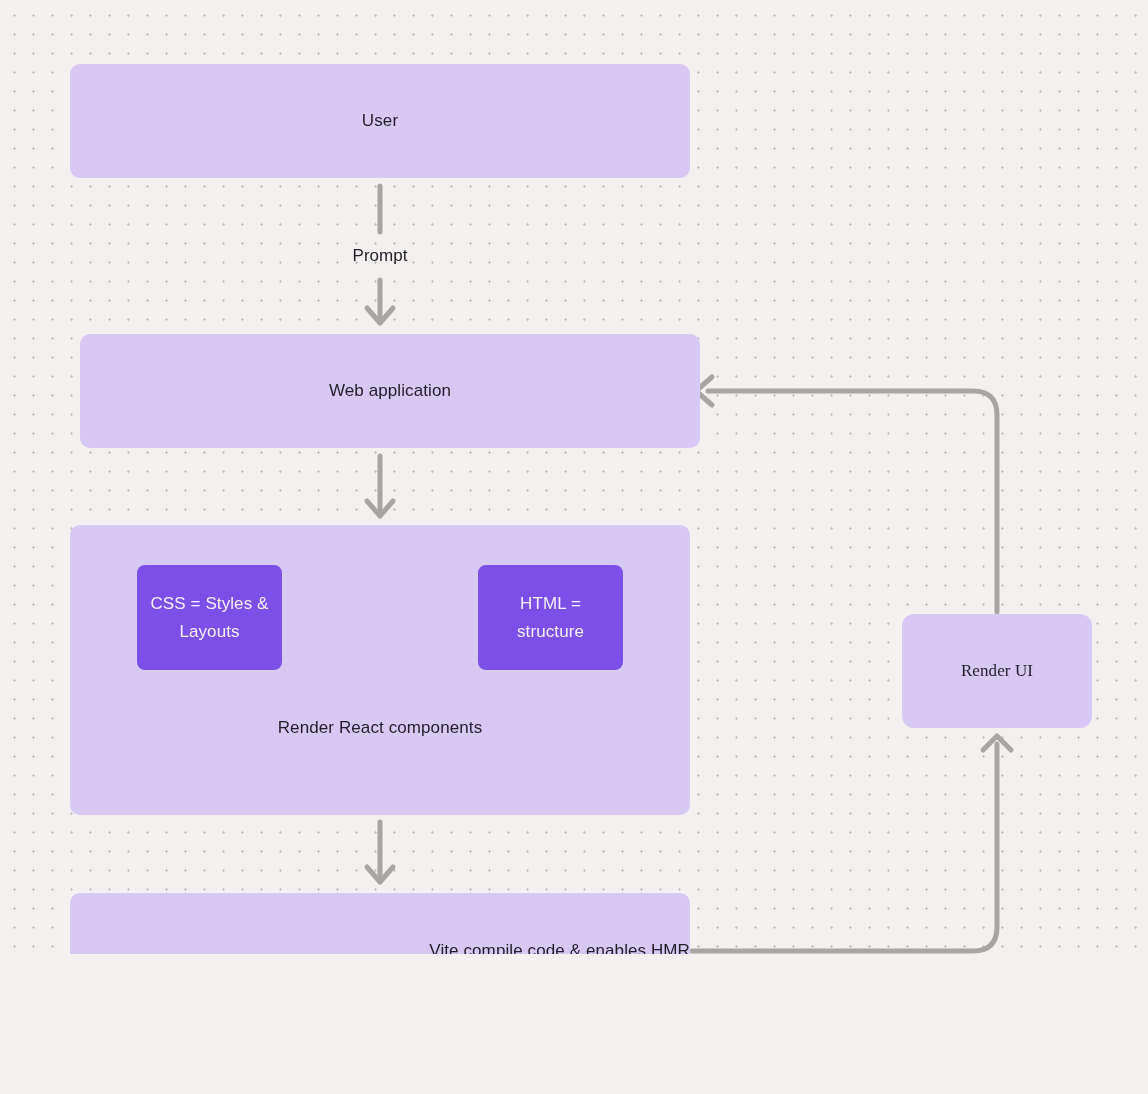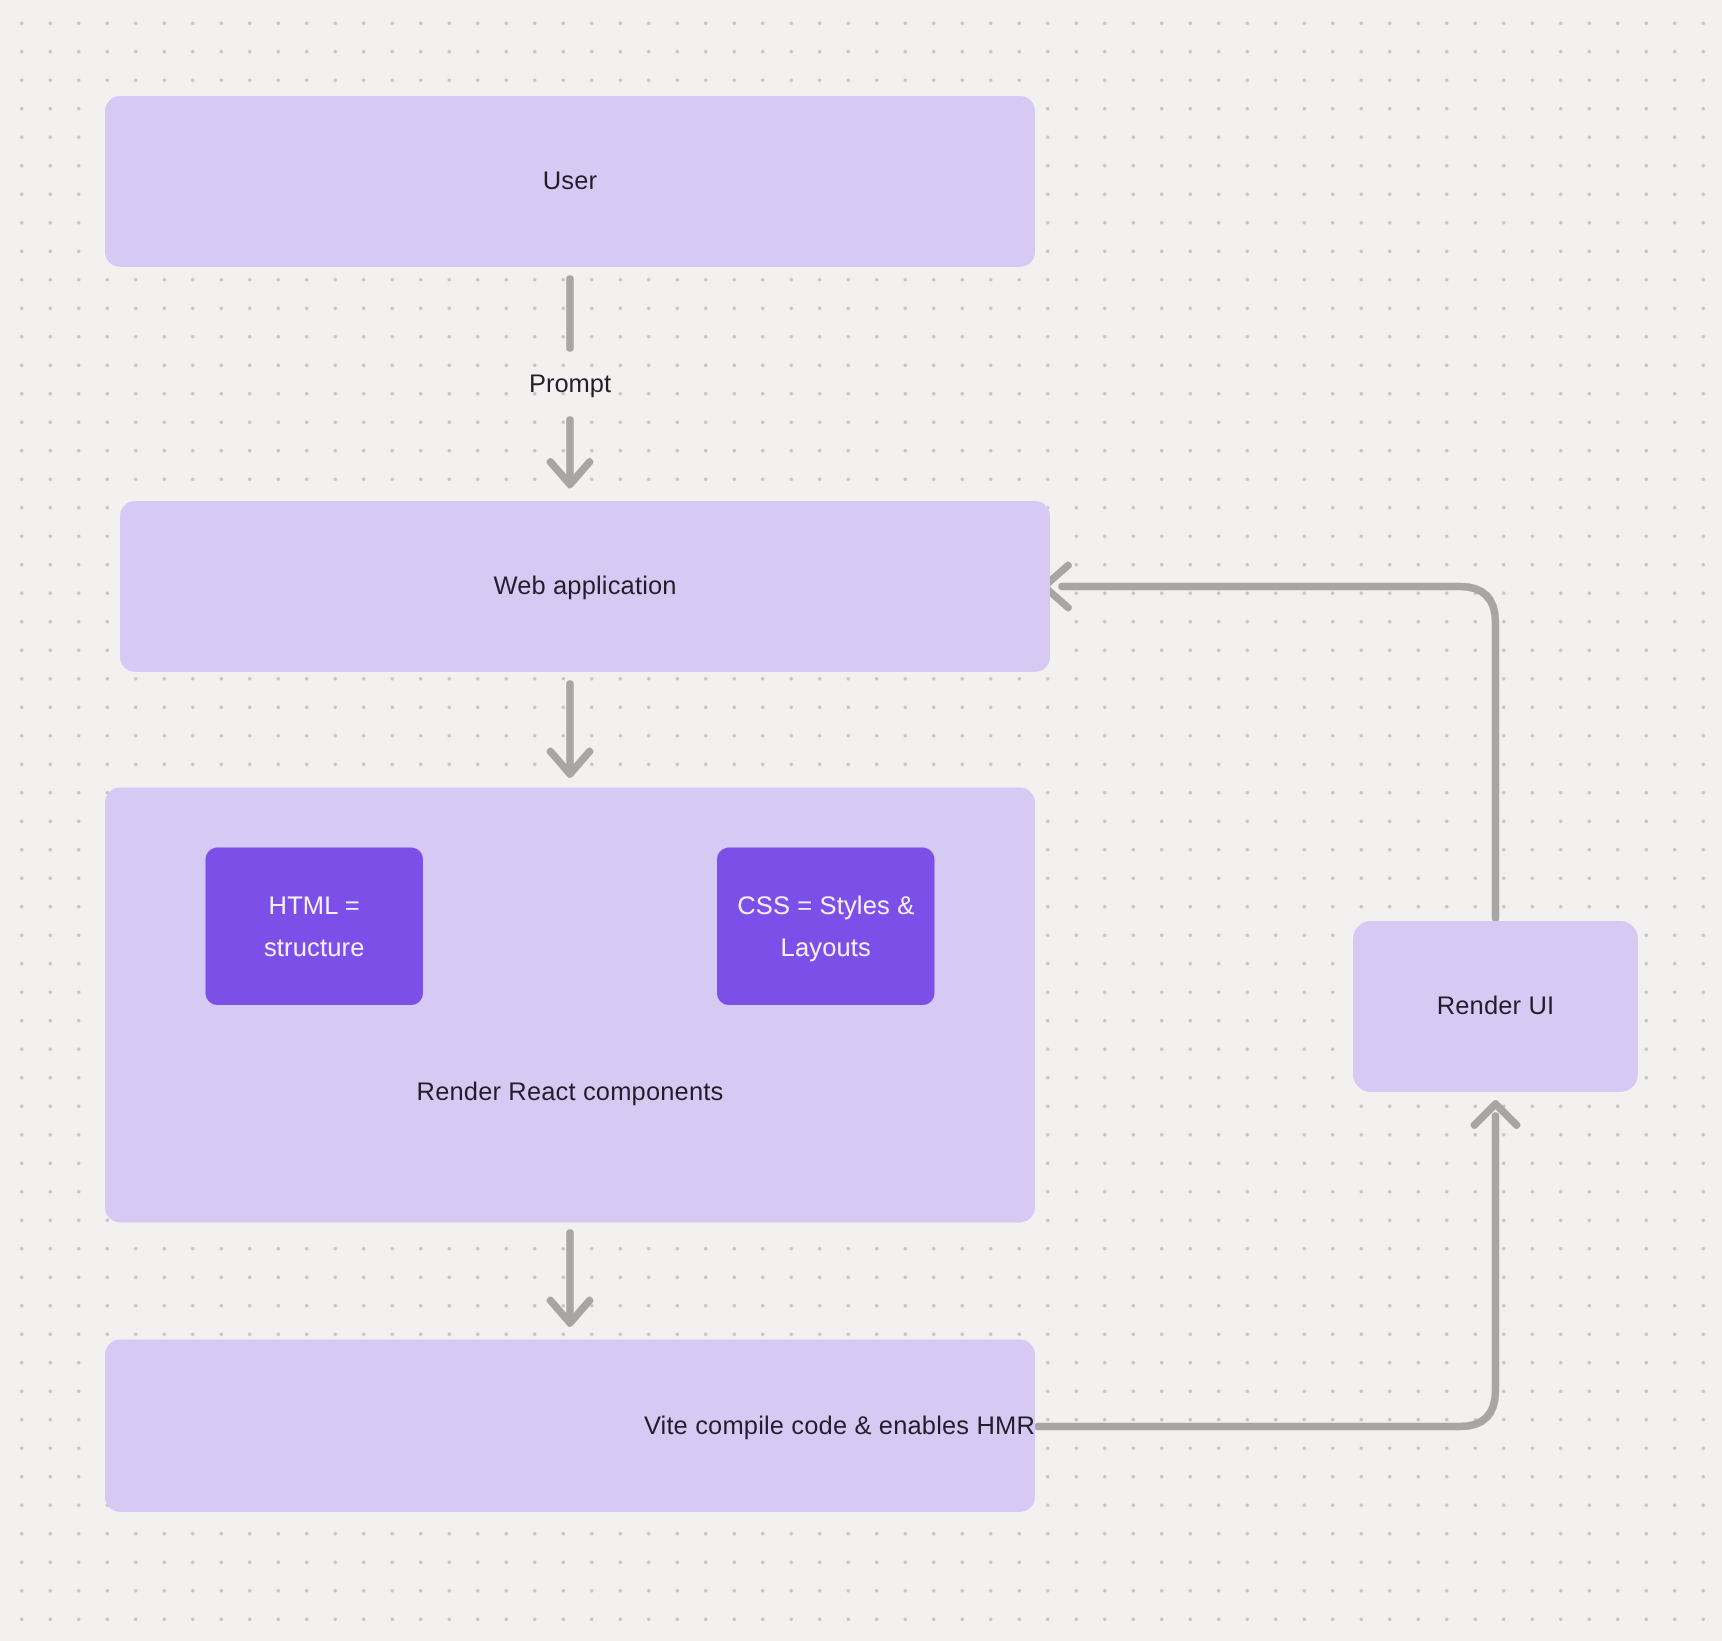--- a/index.html
+++ b/index.html
@@ -3,21 +3,21 @@
 <meta charset="utf-8">
 <style>
   html, body { margin: 0; padding: 0; }
   body {
     font-family: "Liberation Sans", "DejaVu Sans", sans-serif;
     background: #f2f1f0;
   }
   #canvas {
     position: relative;
     width: 1148px;
-    height: 1094px;
+    height: 954px;
     overflow: hidden;
     background-color: var(--background, #f2f1f0);
     background-image: radial-gradient(circle, var(--dot, #c6c4c2) 1.15px, rgba(0,0,0,0) 1.35px);
     background-size: 19px 19px;
     background-position: 5px 6px;
   }
   .connectors {
     position: absolute;
     left: 0; top: 0;
     width: 1148px; height: 1094px;
@@ -38,21 +38,21 @@
     align-items: center;
     justify-content: center;
     font-size: 17px;
     color: var(--text, #221e29);
     letter-spacing: 0.1px;
   }
   #node-user   { left: 70px; top: 64px;  width: 620px; height: 114px; }
   #node-webapp { left: 80px; top: 334px; width: 620px; height: 114px; }
   #node-group  { left: 70px; top: 525px; width: 620px; height: 290px; display: block; }
   #node-vite   { left: 70px; top: 893px; width: 620px; height: 115px; justify-content: flex-end; }
-  #node-render { left: 902px; top: 614px; width: 190px; height: 114px; border-radius: 12px; }
+  #node-render { left: 902px; top: 614px; width: 190px; height: 114px; border-radius: 12px; font-family: Liberation Serif, serif; }
   .group-row {
     position: absolute;
     left: 67px; top: 40px; width: 486px;
     display: flex;
     justify-content: space-between;
   }
   .chip {
     width: 145px; height: 105px;
     background: var(--accent-fill, #7c50e8);
     border-radius: 8px;
@@ -114,24 +114,24 @@
 
   <div class="edge-label">Prompt</div>
 
   <div class="node" id="node-webapp">
     <span>Web application</span>
   </div>
 
   <div class="node" id="node-group">
     <div class="group-row">
       <div class="chip">
-        <span>HTML = structure</span>
+        <span>CSS = Styles &amp; Layouts</span>
       </div>
       <div class="chip">
-        <span>CSS = Styles &amp; Layouts</span>
+        <span>HTML = structure</span>
       </div>
     </div>
     <div class="group-label">Render React components</div>
   </div>
 
   <div class="node" id="node-vite">
     <span>Vite compile code &amp; enables HMR</span>
   </div>
 
   <div class="node" id="node-render">

